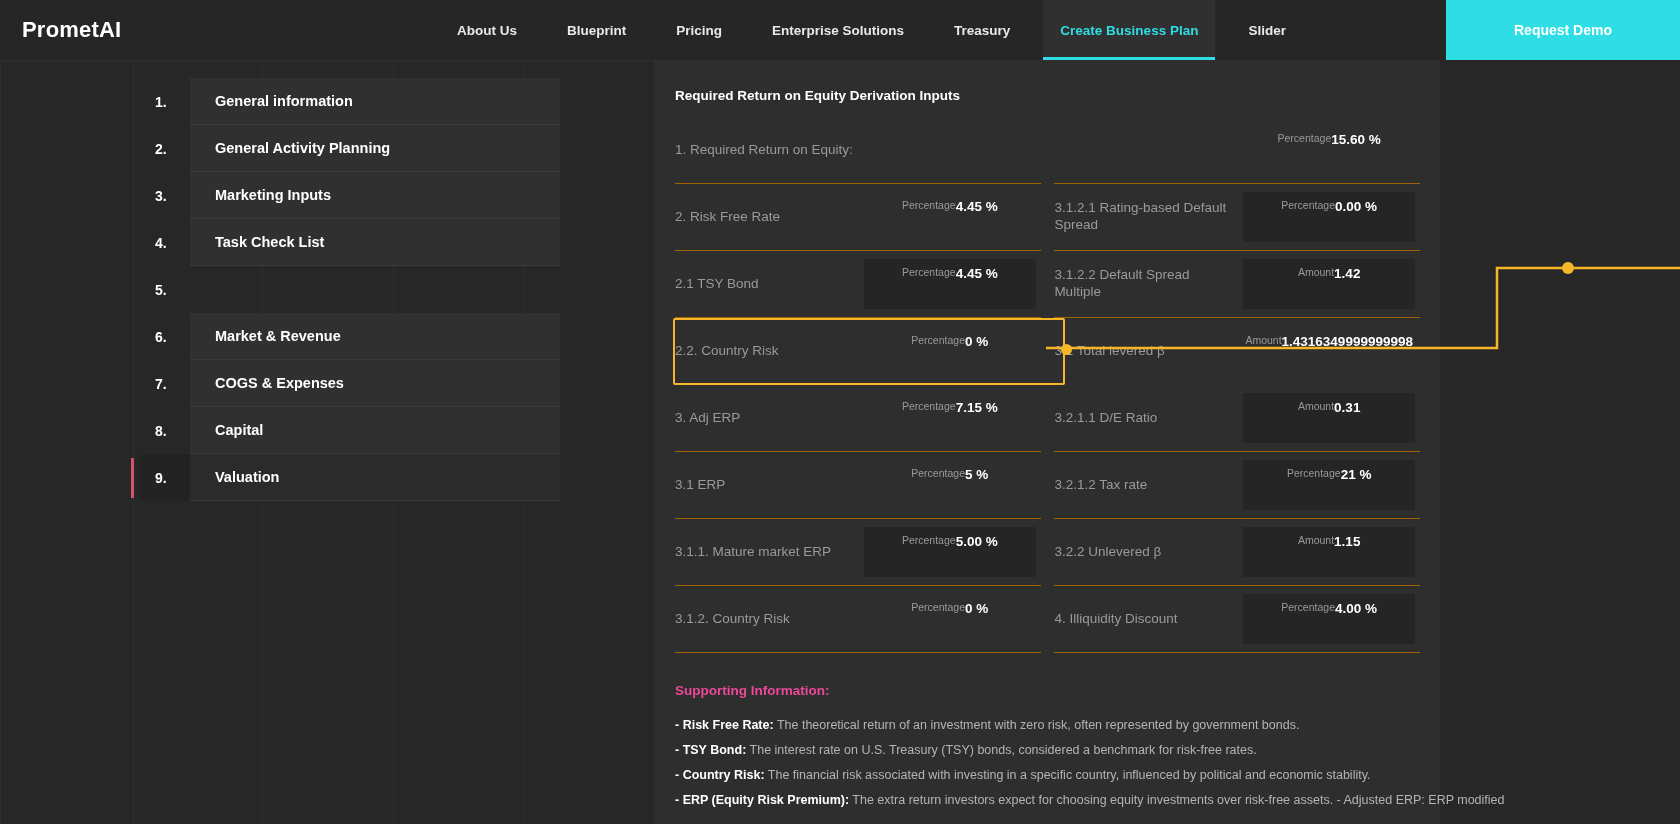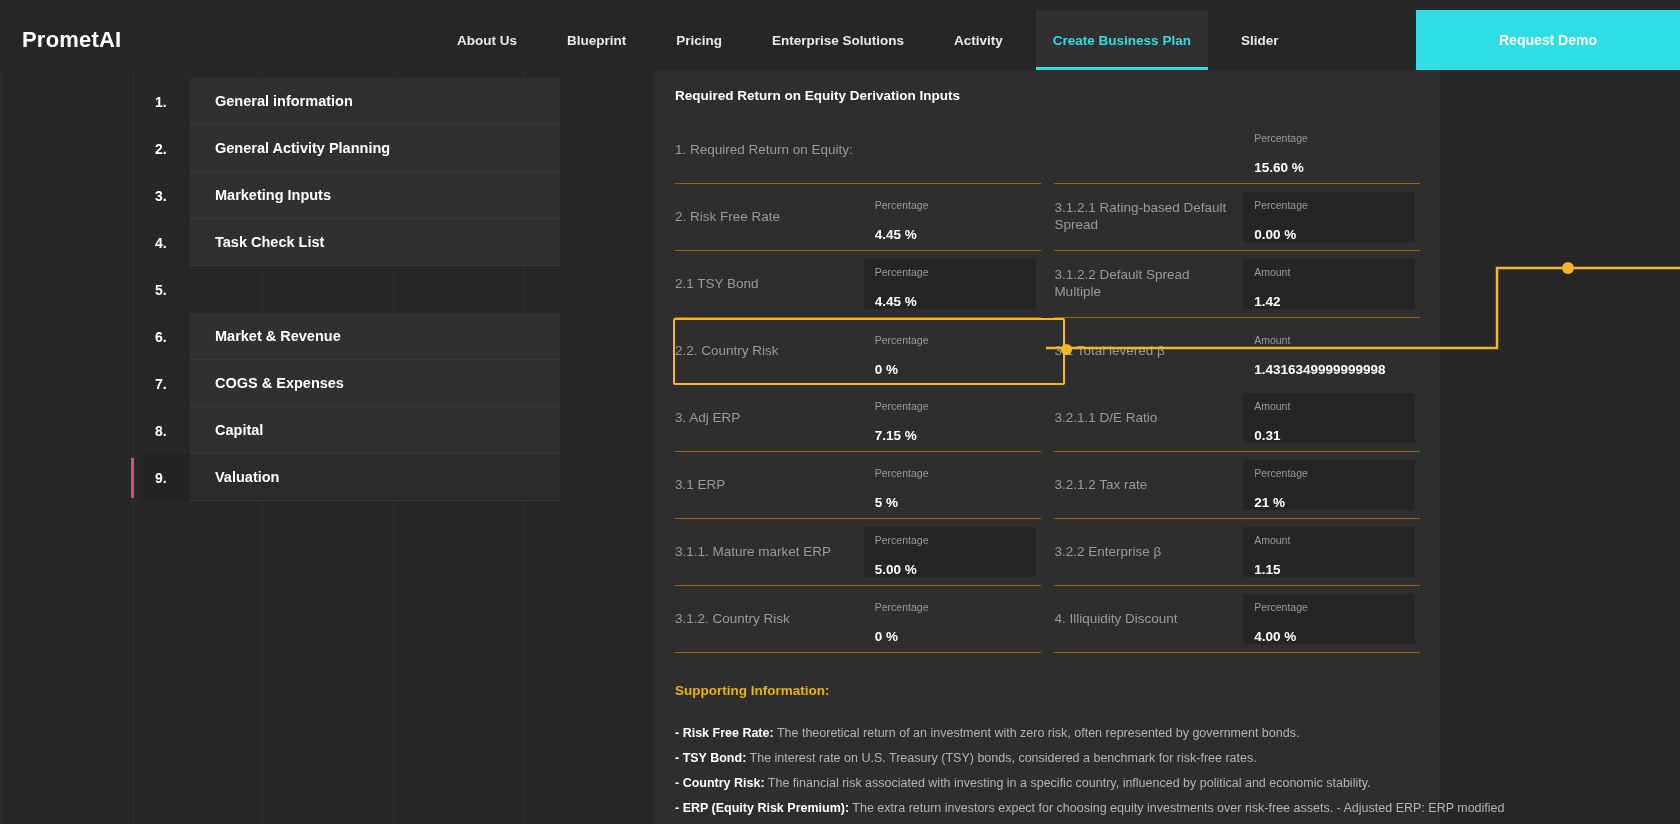--- a/index.html
+++ b/index.html
@@ -5,21 +5,21 @@
   * { box-sizing: border-box; margin: 0; padding: 0; }
   html, body {
     width: 1680px; height: 824px;
     background: #272727;
     font-family: "Liberation Sans", sans-serif;
     overflow: hidden;
   }
 
   
   .topnav {
-    position: absolute; top: 10px; left: 0;
+    position: absolute; top: 0; left: 0;
     width: 1680px; height: 60px;
     background: #262626;
     display: flex; align-items: stretch;
     z-index: 40;
   }
   .brand {
     display: flex; align-items: center;
     padding-left: 22px;
     font-size: 22px; font-weight: 700; color: #ffffff;
     letter-spacing: .2px;
@@ -42,21 +42,21 @@
   .navlink.active {
     color: #2fdde4;
     background: #303030;
   }
   .navlink.active::after {
     content: "";
     position: absolute; left: 0; right: 0; bottom: 0;
     height: 3px; background: #2fdde4;
   }
   .demo-btn {
-    width: 264px;
+    width: 234px;
     background: #2fdde4;
     display: flex; align-items: center; justify-content: center;
     font-size: 14px; font-weight: 700; color: #ffffff;
     cursor: pointer;
   }
 
   
   .page {
     position: absolute; top: 60px; left: 0;
     width: 1680px; height: 764px;
@@ -143,21 +143,21 @@
   .c-field {
     width: 180px;
     padding: 0 0 0 0;
   }
   .c-gap { width: 14px; }
 
   .field {
     width: 172px;
     height: 50px;
     padding: 7px 11px 0 11px;
-    display: flex; flex-direction: column; justify-content: space-between;
+    display: flex; flex-direction: row; justify-content: center;
     cursor: text;
   }
   .field.boxed {
     background: #252525;
   }
   .field .cap {
     font-size: 10.5px; color: #9a9a9a;
     margin-bottom: 3px;
   }
   .field .val {
@@ -191,41 +191,41 @@
     position: absolute; left: 0; top: 0;
     width: 1680px; height: 824px;
     pointer-events: none; z-index: 30;
   }
 
   
   .support {
     padding: 30px 20px 0 20px;
   }
   .support-title {
-    font-size: 13.5px; font-weight: 700; color: #eab308;
-    margin-bottom: 28px;
+    font-size: 13.5px; font-weight: 700; color: #ec4899;
+    margin-bottom: 20px;
   }
   .support-line {
     font-size: 12.5px; color: #b4b4b4;
     margin-bottom: 11px;
     white-space: nowrap;
   }
   .support-line b { color: #ffffff; font-weight: 700; }
 </style>
 </head>
 <body>
 
 <div class="topnav">
   <div class="brand">PrometAI</div>
   <div class="navlinks">
       <div class="navlink">About Us</div>
       <div class="navlink">Blueprint</div>
       <div class="navlink">Pricing</div>
       <div class="navlink">Enterprise Solutions</div>
-      <div class="navlink">Activity</div>
+      <div class="navlink">Treasury</div>
       <div class="navlink active">Create Business Plan</div>
       <div class="navlink">Slider</div>
     </div>
   <div class="demo-btn">Request Demo</div>
 </div>
 
 <div class="page">
 
   <div class="guide" style="left:0px;"></div>
   <div class="guide" style="left:133px;"></div>
@@ -380,21 +380,21 @@
         </div>
         <div class="row">
           <div class="cell c-label">3.1.1. Mature market ERP</div>
           <div class="cell c-field">
             <div class="field boxed">
               <div class="cap">Percentage</div>
               <div class="val">5.00 %</div>
             </div>
           </div>
           <div class="c-gap"></div>
-          <div class="cell c-label">3.2.2 Enterprise β</div>
+          <div class="cell c-label">3.2.2 Unlevered β</div>
           <div class="cell c-field">
             <div class="field boxed">
               <div class="cap">Amount</div>
               <div class="val">1.15</div>
             </div>
           </div>
         </div>
         <div class="row">
           <div class="cell c-label">3.1.2. Country Risk</div>
           <div class="cell c-field">

